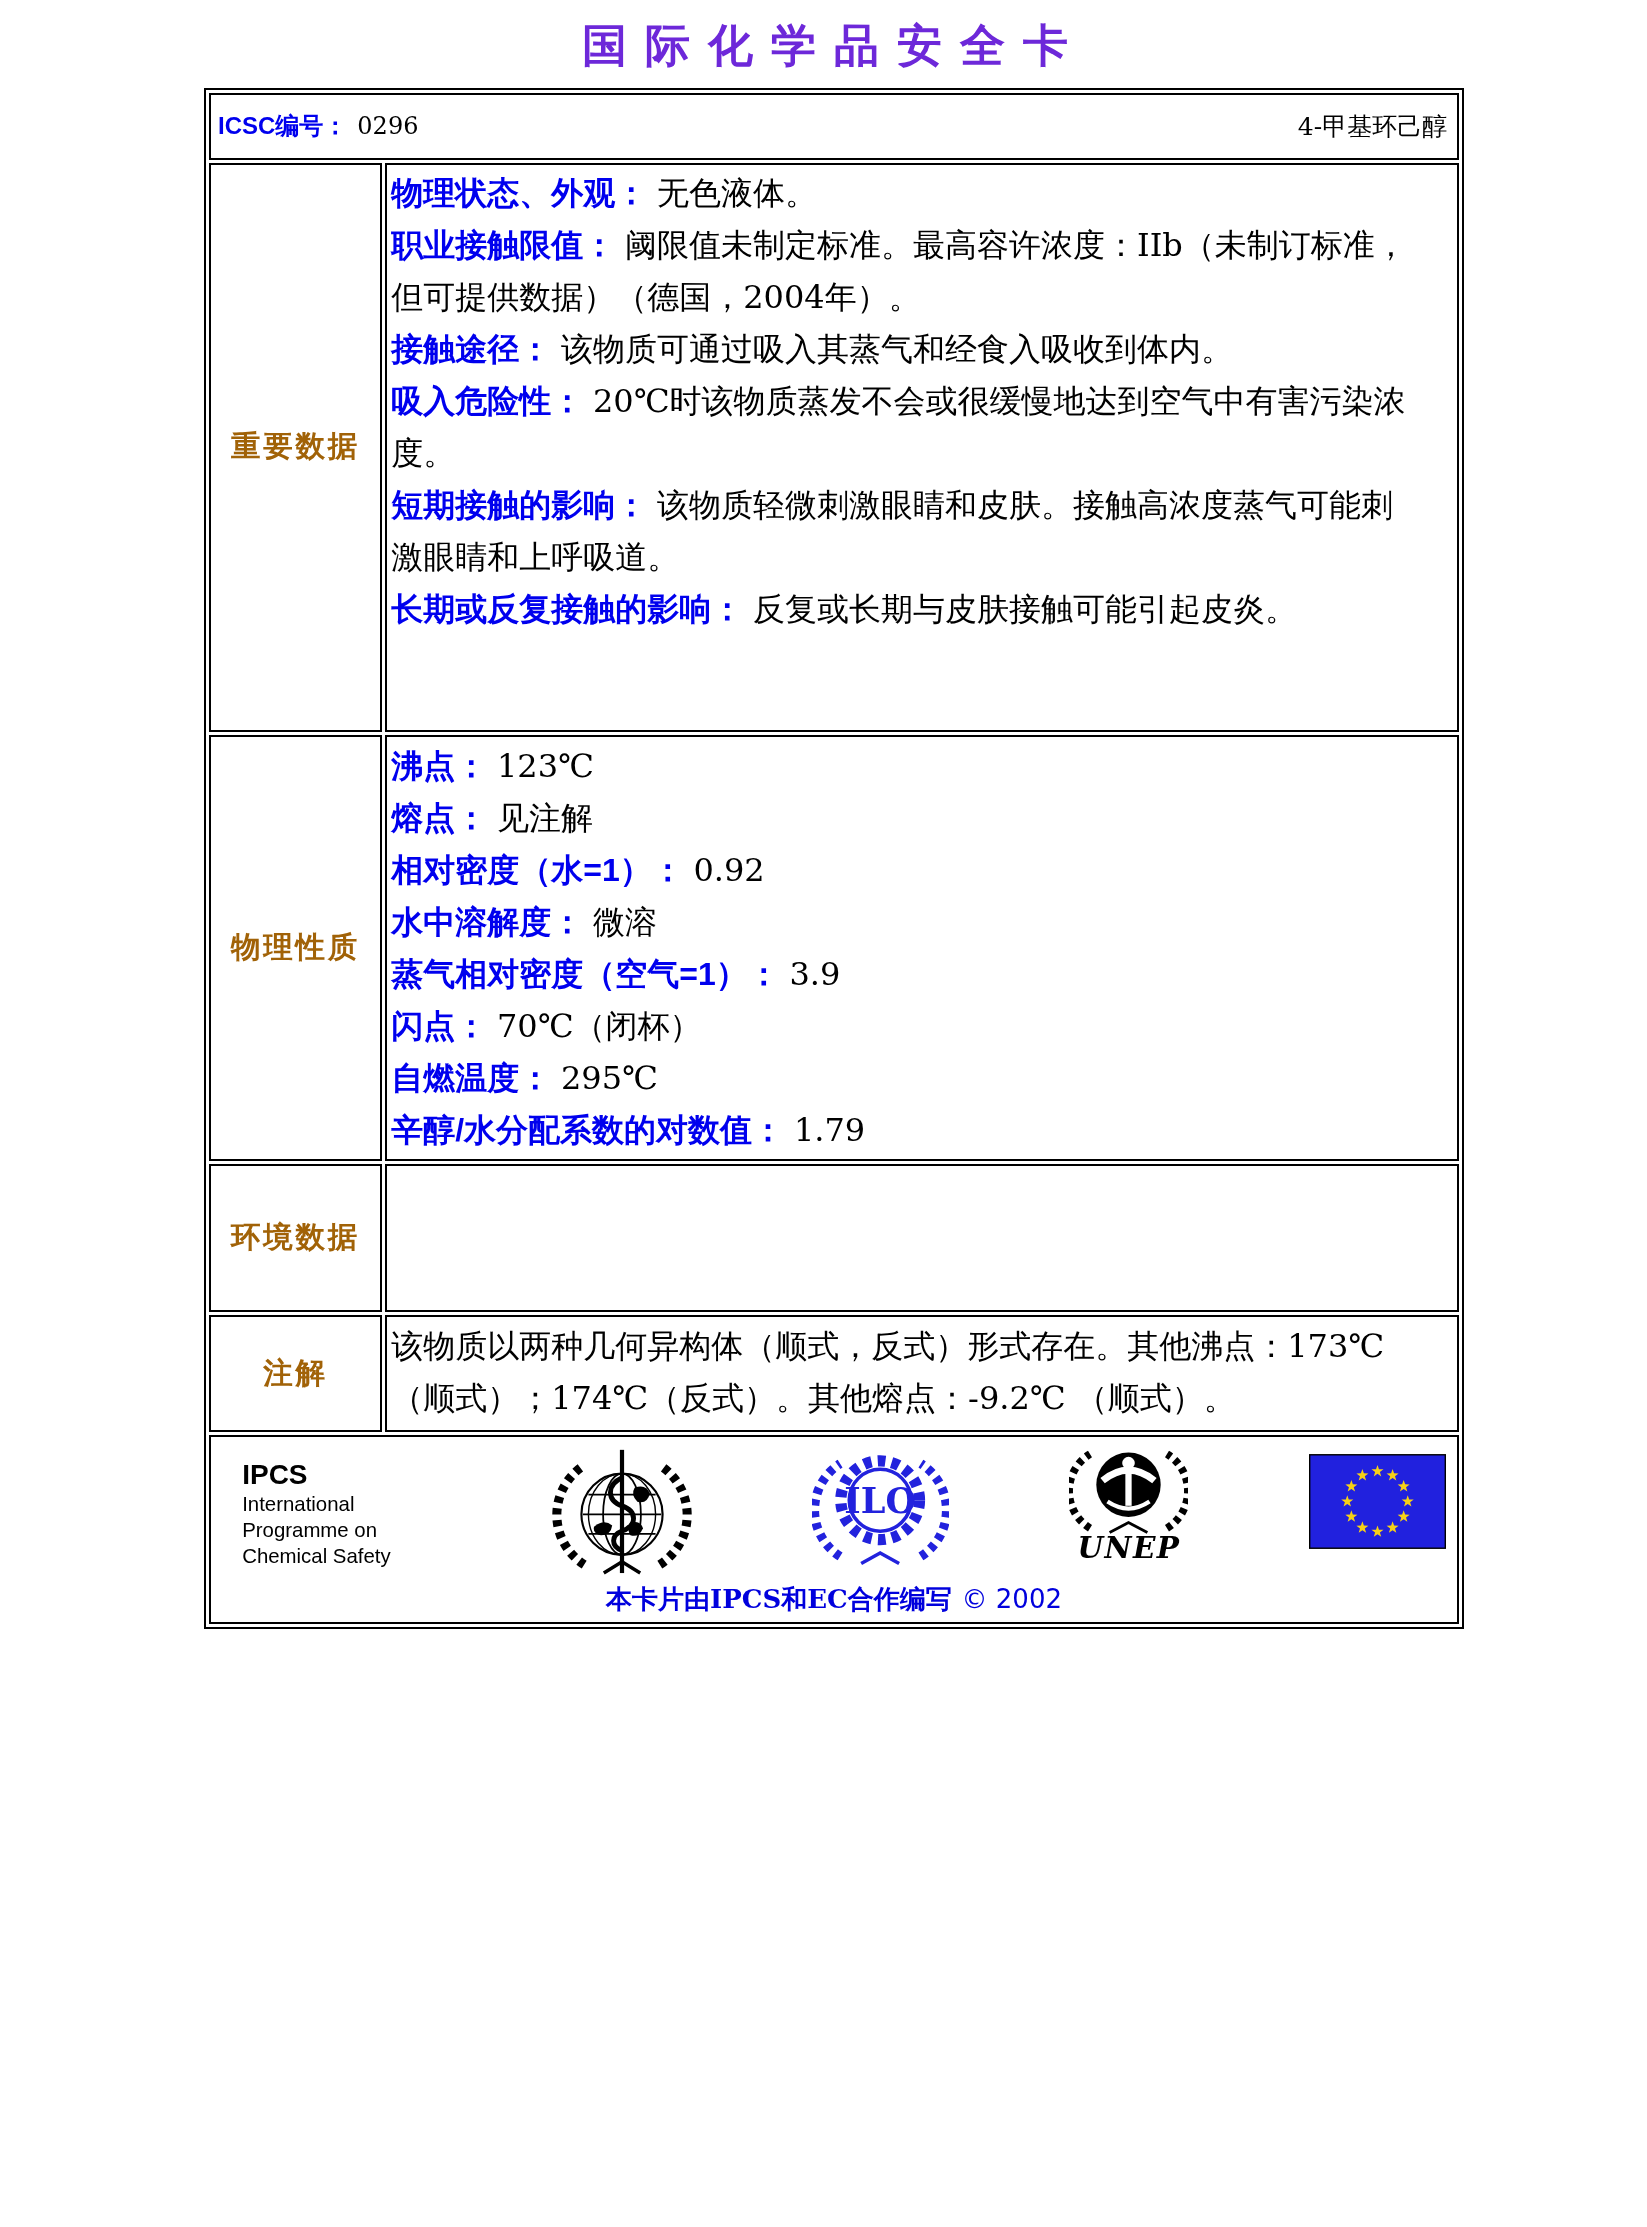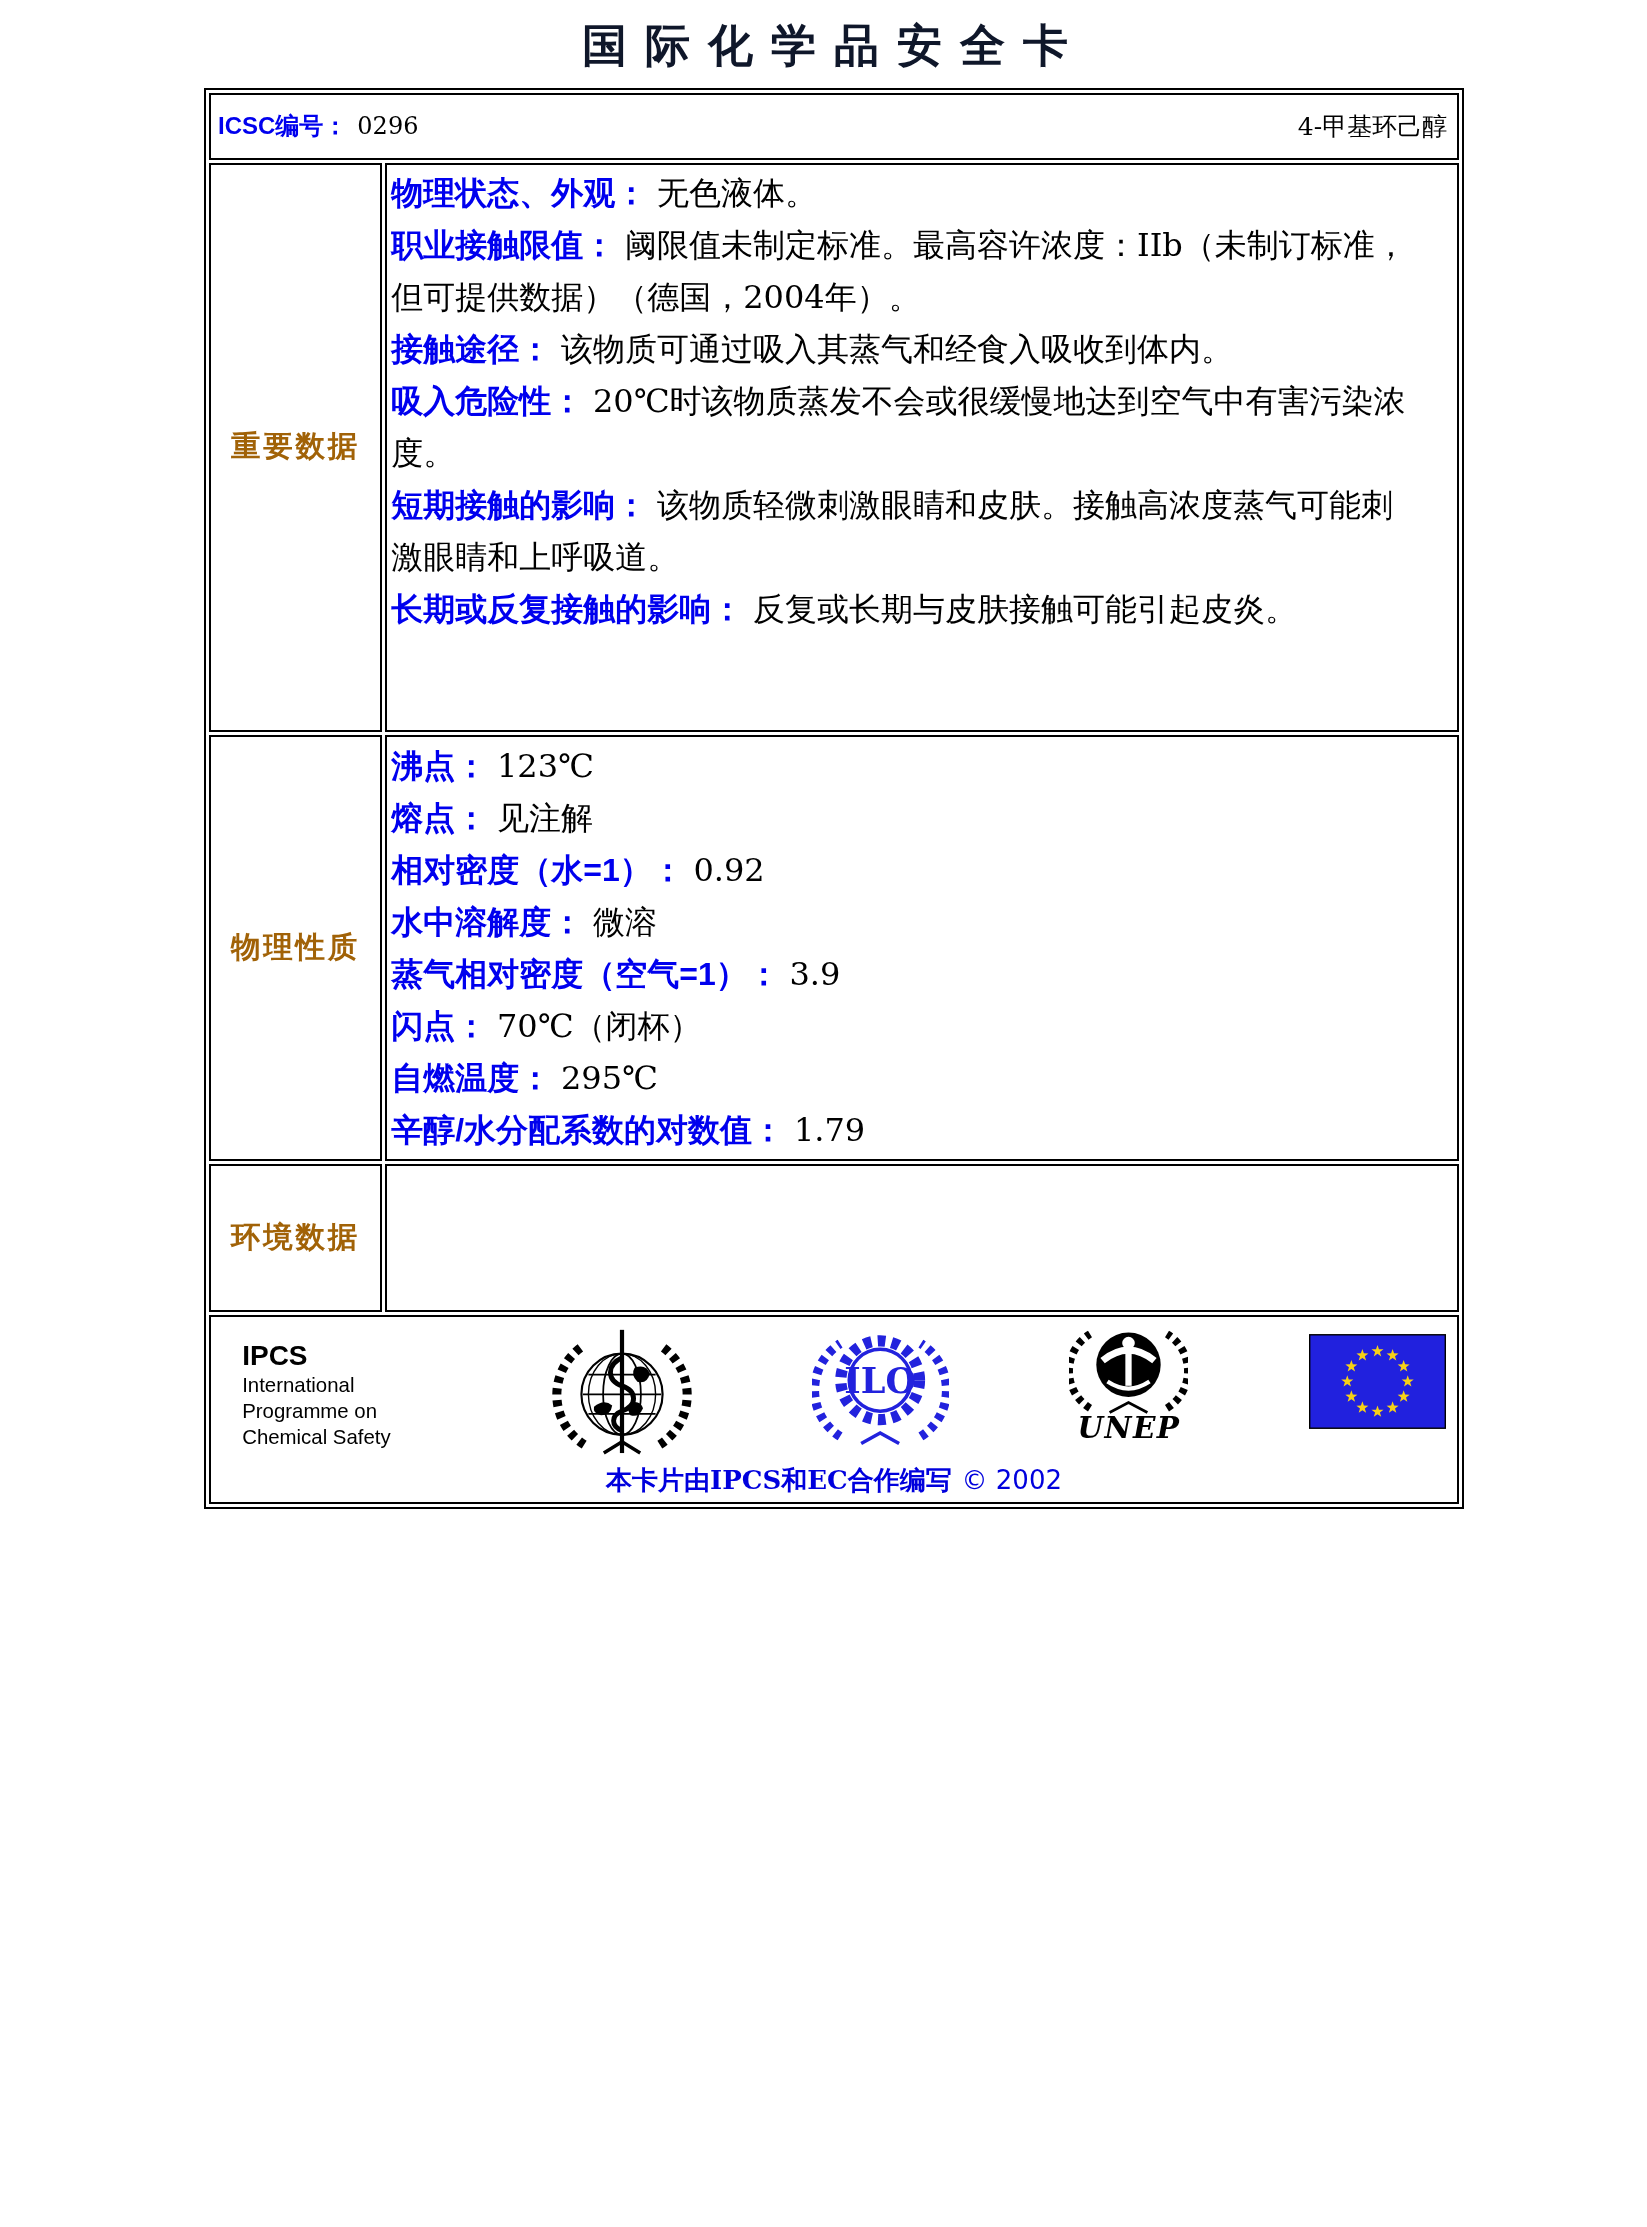--- a/index.html
+++ b/index.html
@@ -2,21 +2,21 @@
 <html style="font-size:11.2px"><head>
 <meta charset="utf-8">
 <style>
   html,body { margin:0; padding:0; background:#ffffff; }
   .page {
     position:relative; width:1647px; height:2227px; background:#ffffff;
     font-family:"DejaVu Serif", serif; color:#000000; overflow:hidden;
   }
   .title-wrap { margin:0 0 0 204px; width:1260px; text-align:center; padding-top:21px; }
   .title {
-    display:inline-block; color:#0f172a; font-weight:bold; font-size:45px;
+    display:inline-block; color:#6d28d9; font-weight:bold; font-size:45px;
     letter-spacing:18px; font-family:"DejaVu Serif", serif; line-height:1.1;
   }
   table.card {
     margin:17px 0 0 204px; width:1260px; table-layout:fixed;
     border:2.8px solid #000; border-collapse:separate; border-spacing:3.5px;
     background:#ffffff;
   }
   table.card td { border:2.1px solid #000; background:#ffffff; }
   col.c1 { width:173px; }
 
@@ -125,20 +125,27 @@
             <div class="itm"><span class="ilbl">自燃温度：</span><span class="itxt">295℃</span></div>
             <div class="itm"><span class="ilbl">辛醇/水分配系数的对数值：</span><span class="itxt">1.79</span></div>
           </td>
     </tr>
 
     <tr class="r-env">
       <td class="lblcell">环境数据</td>
       <td class="content"></td>
     </tr>
 
+    <tr class="r-note">
+      <td class="lblcell">注解</td>
+      <td class="content">
+            <div class="itm"><span class="itxt">该物质以两种几何异构体（顺式，反式）形式存在。其他沸点：173℃
+（顺式）；174℃（反式）。其他熔点：-9.2℃ （顺式）。</span></div>
+          </td>
+    </tr>
 
 
     <tr class="r-logo">
       <td class="logocell" colspan="2">
         <div class="logo-flex">
 
           <div class="ipcs-block">
             <div class="ipcs-title">IPCS</div>
             <div class="ipcs-line">International</div>
             <div class="ipcs-line">Programme on</div>

